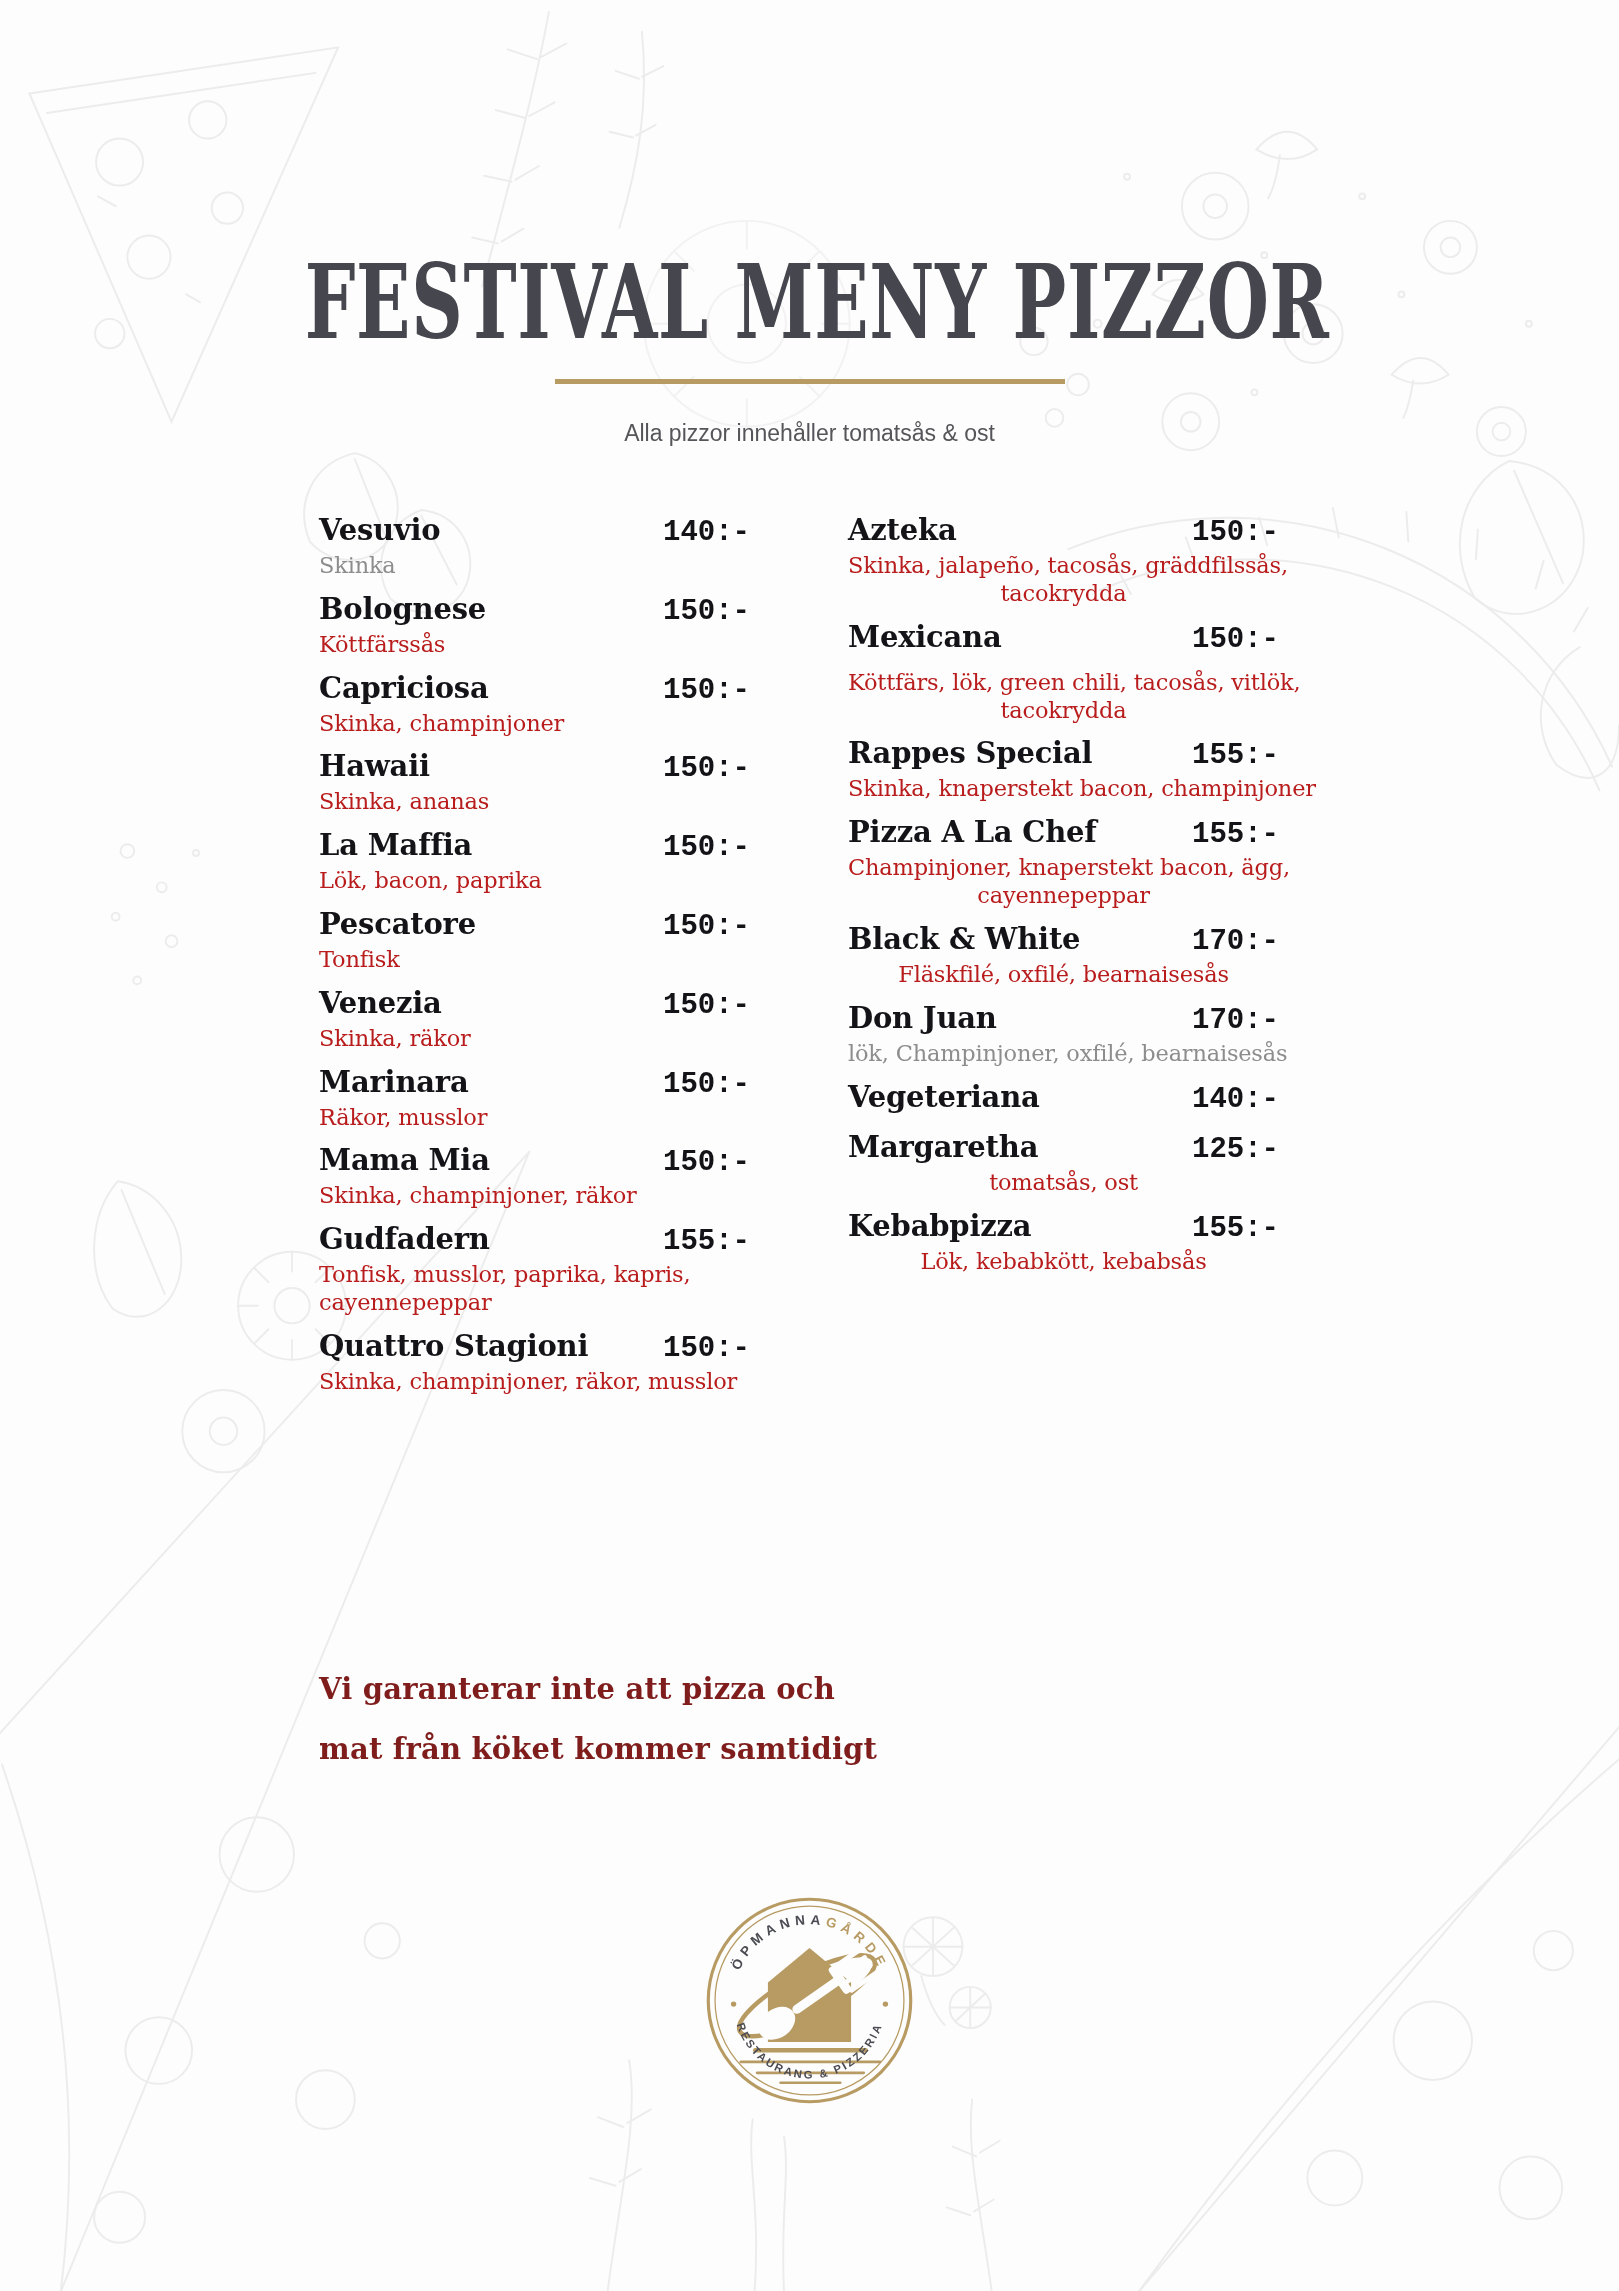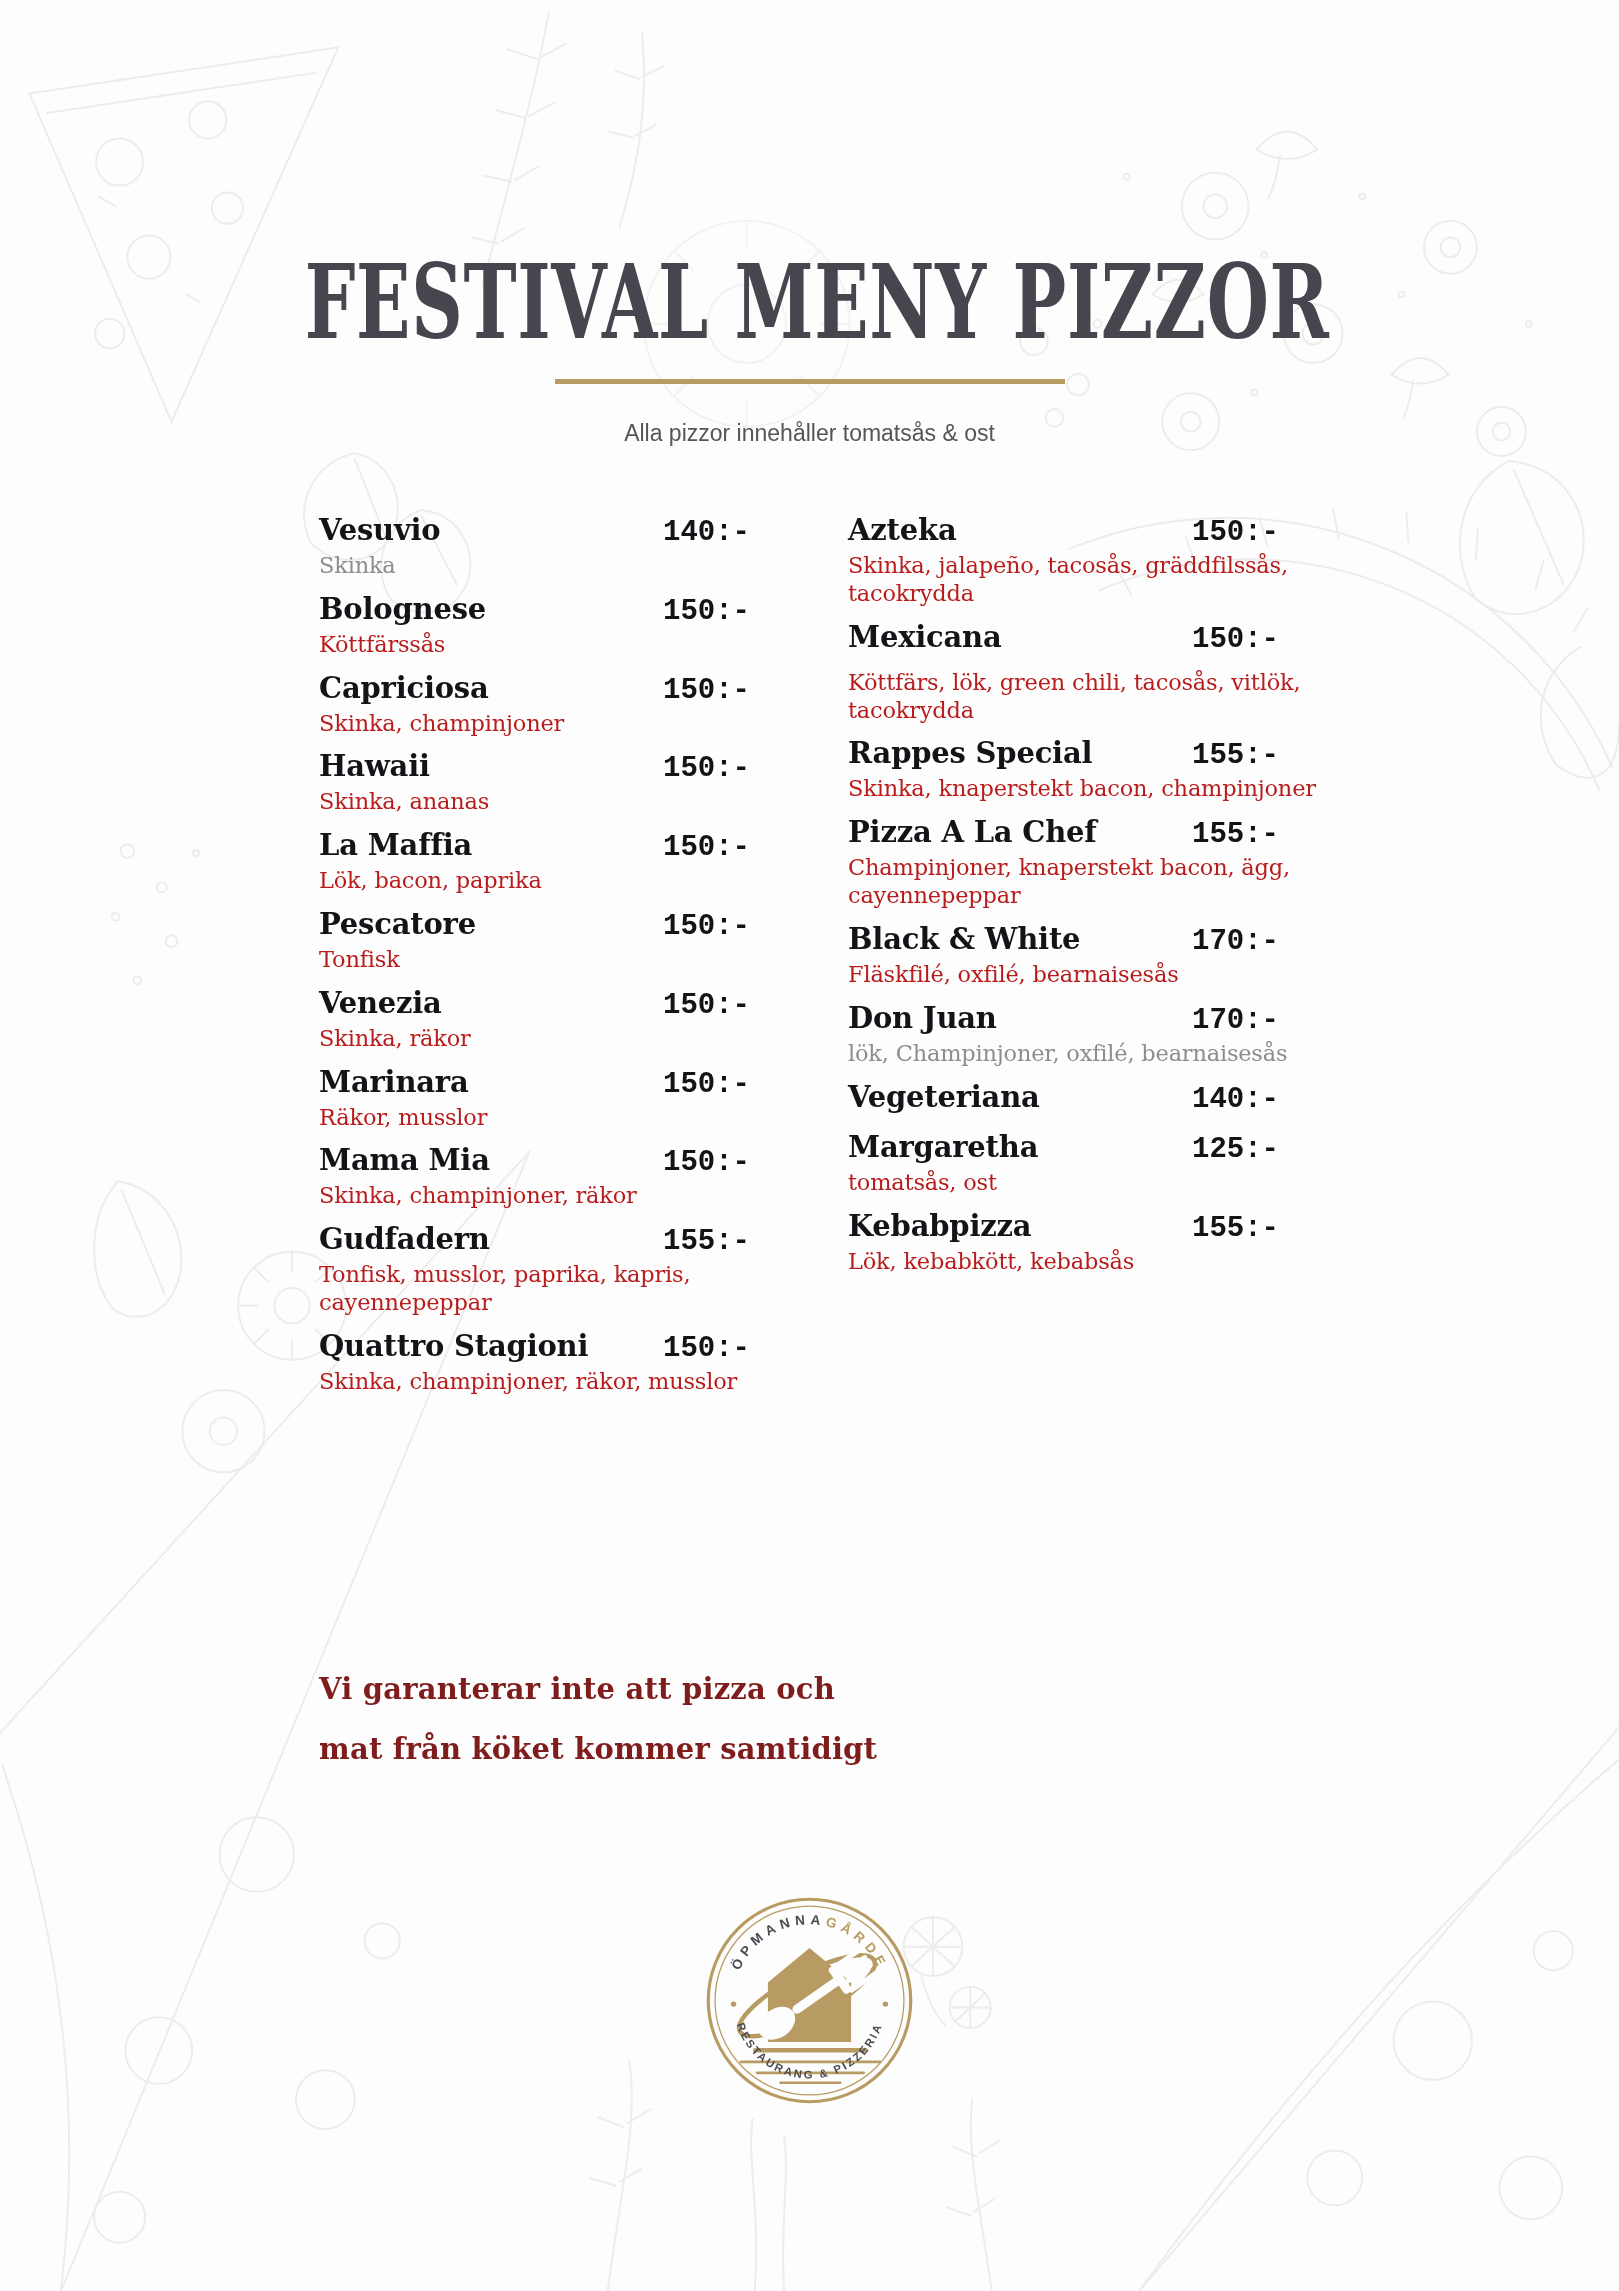--- a/index.html
+++ b/index.html
@@ -12,21 +12,21 @@
          font-weight:bold;font-size:102px;line-height:110px;color:#46464e;}
   .title .squeeze{display:inline-block;transform:scaleX(0.7);transform-origin:50% 50%;
          letter-spacing:1px;white-space:nowrap;}
   .rule{position:absolute;top:379px;left:50%;transform:translateX(-50%);
         width:510px;height:4.9px;background:#b79b63;}
   .subtitle{position:absolute;top:420px;left:0;width:100%;margin:0;text-align:center;
         font-family:"Liberation Sans",sans-serif;font-size:23px;color:#55555a;}
 
   .col{position:absolute;top:512px;width:431px;}
   .col-left{left:319px;}
-  .col-right{left:848px;}
+  .col-right{left:848px;text-align:center;}
   .item{margin-bottom:11.8px;}
   .item-row{display:flex;justify-content:space-between;align-items:baseline;gap:20px;}
   .item-name{font-weight:bold;font-size:29px;line-height:37px;color:#141418;letter-spacing:-0.2px;}
   .item-price{font-weight:bold;font-size:29px;line-height:37px;color:#141418;font-family:Liberation Mono, monospace;}
   .item-desc{font-size:22.5px;line-height:28px;color:#b91c1c;white-space:nowrap;letter-spacing:-0.2px;}
   .item-desc.muted{color:#8d8d8d;}
   .item-desc.spaced{margin-top:9.8px;}
 
   .note{position:absolute;left:319px;top:1659px;font-weight:bold;font-size:29px;
         line-height:60px;color:#7f1d1d;letter-spacing:0.2px;}

